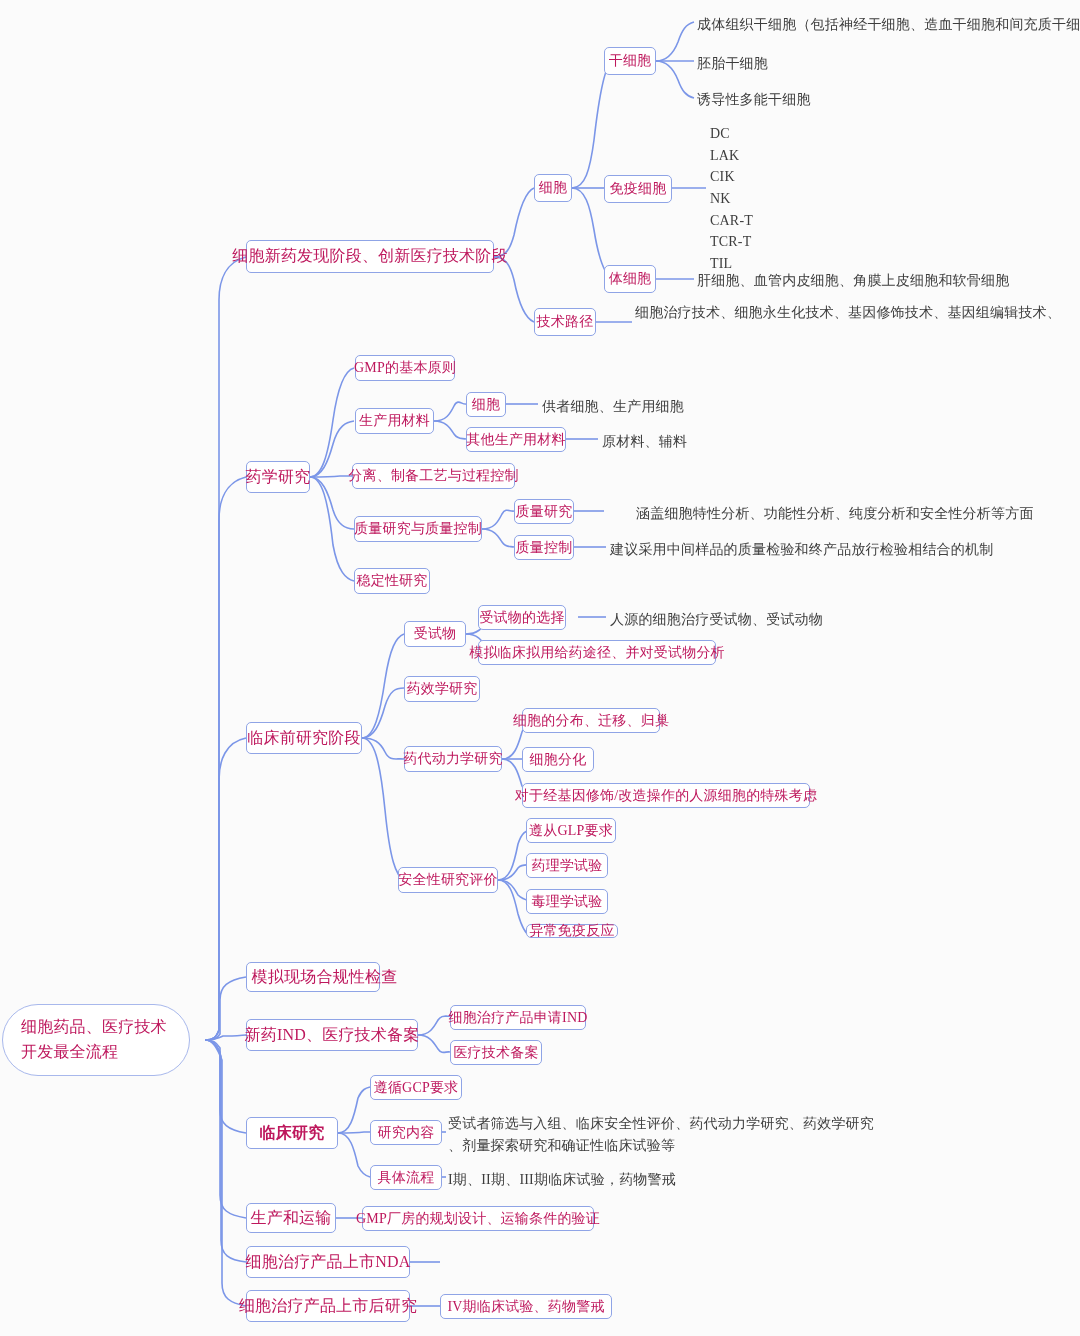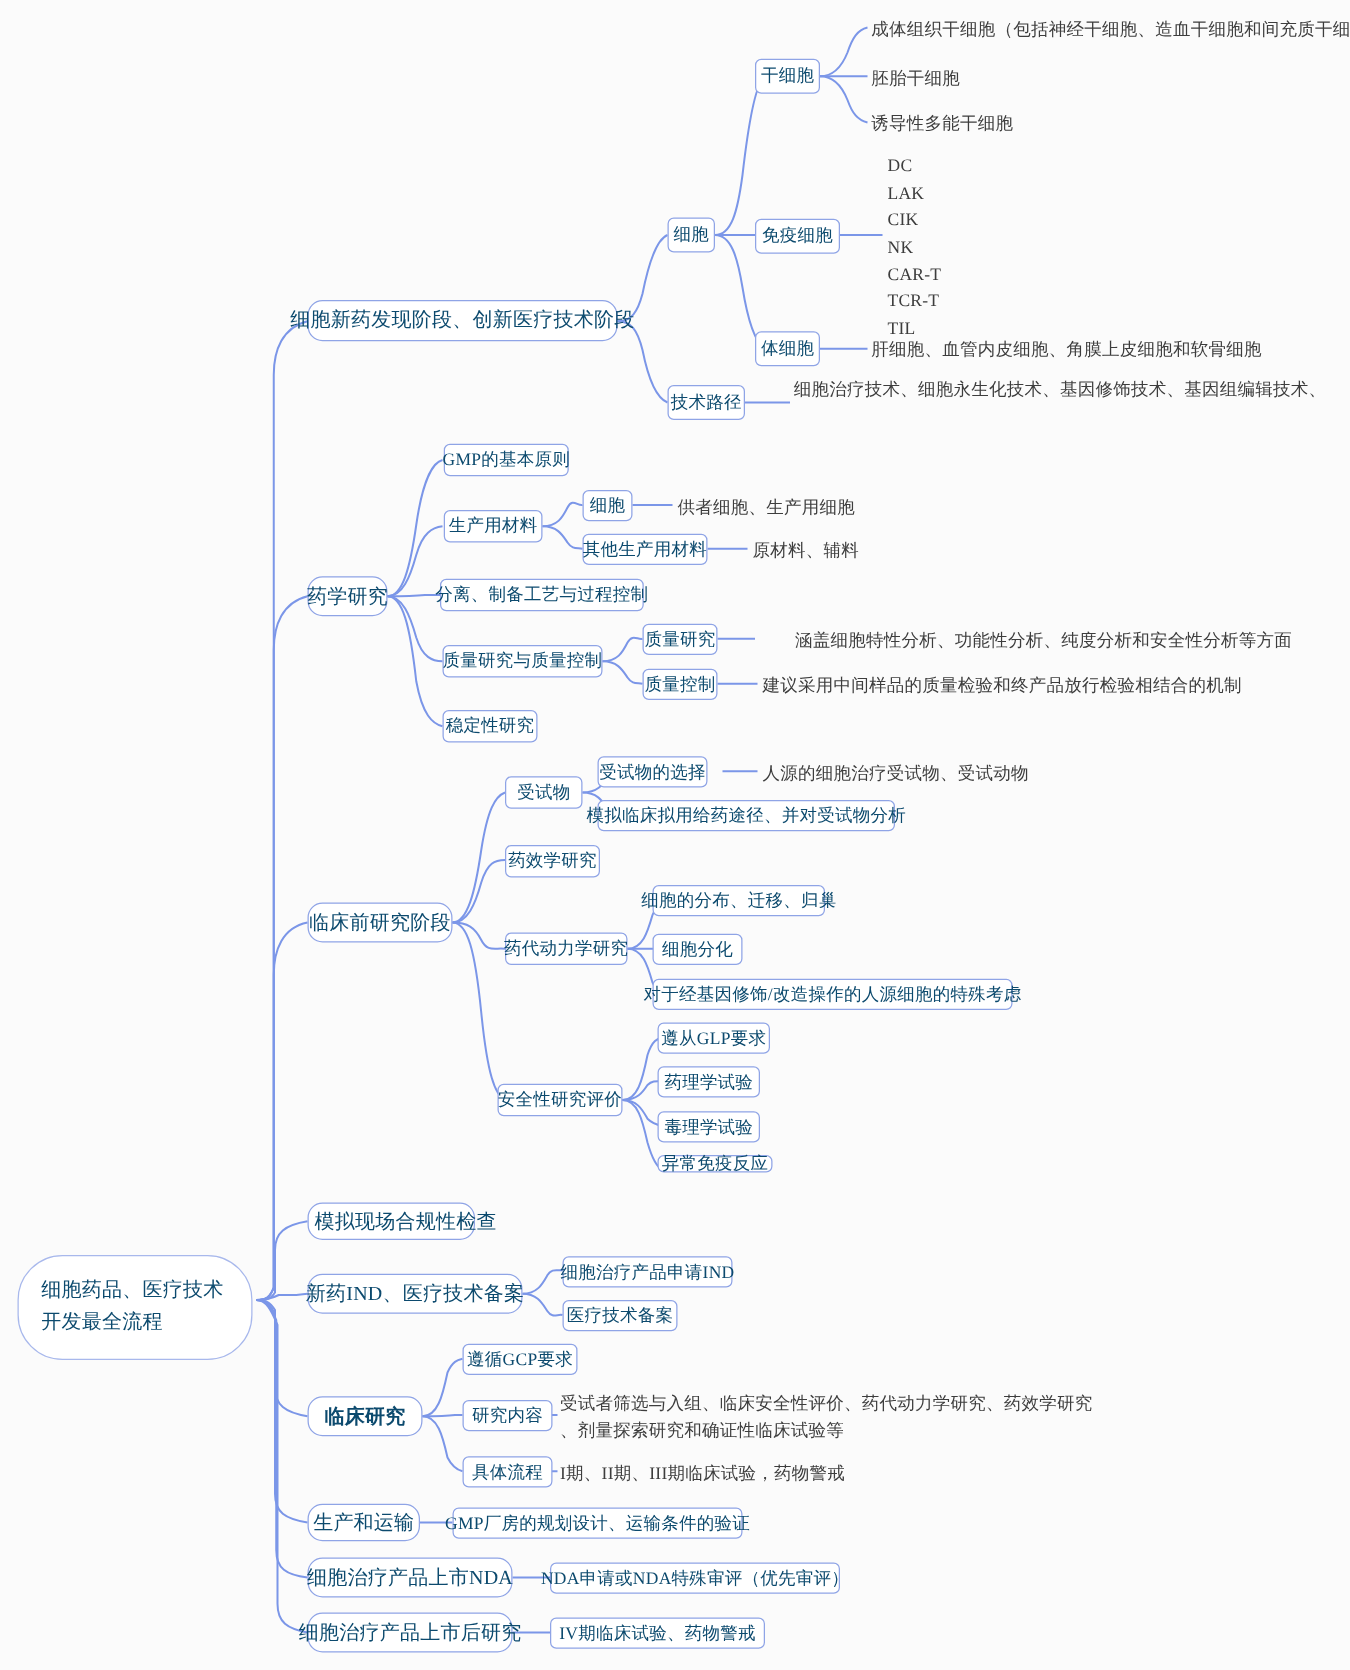--- a/index.html
+++ b/index.html
@@ -21,21 +21,21 @@
     width: 1080px;
     height: 1336px;
     pointer-events: none;
   }
   .node {
     position: absolute;
     box-sizing: border-box;
     background: #ffffff;
     border: 1px solid #8fa4e6;
     border-radius: 5px;
-    color: #0c4a6e;
+    color: #be185d;
     display: flex;
     align-items: center;
     justify-content: center;
     padding: 3px 9px;
     white-space: nowrap;
     letter-spacing: 0.2px;
   }
   .node.root {
     border-radius: 36px;
     border: 1px solid #a8b8ec;
@@ -45,21 +45,21 @@
     line-height: 1.55;
     text-align: left;
   }
   .leaf-text {
     position: absolute;
     color: #3d3d3d;
     white-space: nowrap;
     line-height: 1.55;
     letter-spacing: 0.2px;
   }
-  .fs16 { font-size: 16px; border-radius: 12px; }
+  .fs16 { font-size: 16px; }
   .fs14 { font-size: 14px; }
 </style>
 </head>
 <body>
 
 <div id="canvas">
 
   <svg class="links" viewBox="0 0 1080 1336">
     <g fill="none" stroke="#7b96e8" stroke-width="1.6">
 
@@ -134,21 +134,21 @@
       <path d="M338,1133 C350,1133 354,1148 358,1166 C362,1174 366,1176 370,1177"></path>
       <path d="M422,1132 L446,1132"></path>
       <path d="M422,1177 L446,1177"></path>
 
       <path d="M336,1218 L362,1218"></path>
       <path d="M410,1262 L440,1262"></path>
       <path d="M410,1306 L440,1306"></path>
     </g>
   </svg>
 
-  <div class="node root fs16" style="left:14px; top:1004px; width:188px; height:84px;">
+  <div class="node root fs16" style="left:2px; top:1004px; width:188px; height:72px;">
     <span>细胞药品、医疗技术开发最全流程</span>
   </div>
 
   <div class="node fs16" style="left:246px; top:240px; width:248px; height:33px;">
     <span>细胞新药发现阶段、创新医疗技术阶段</span>
   </div>
 
   <div class="node fs14" style="left:534px; top:174px; width:38px; height:28px;">
     <span>细胞</span>
   </div>
@@ -308,23 +308,20 @@
   <div class="node fs16" style="left:246px; top:1203px; width:90px; height:30px;">
     <span>生产和运输</span>
   </div>
   <div class="node fs14" style="left:362px; top:1206px; width:232px; height:25px;">
     <span>GMP厂房的规划设计、运输条件的验证</span>
   </div>
 
   <div class="node fs16" style="left:246px; top:1246px; width:164px; height:32px;">
     <span>细胞治疗产品上市NDA</span>
   </div>
-  <div class="node fs14" style="left:440px; top:1250px; width:232px; height:25px;">
-    <span>NDA申请或NDA特殊审评（优先审评）</span>
-  </div>
 
   <div class="node fs16" style="left:246px; top:1290px; width:164px; height:32px;">
     <span>细胞治疗产品上市后研究</span>
   </div>
   <div class="node fs14" style="left:440px; top:1294px; width:172px; height:25px;">
     <span>IV期临床试验、药物警戒</span>
   </div>
 
 </div>
 

